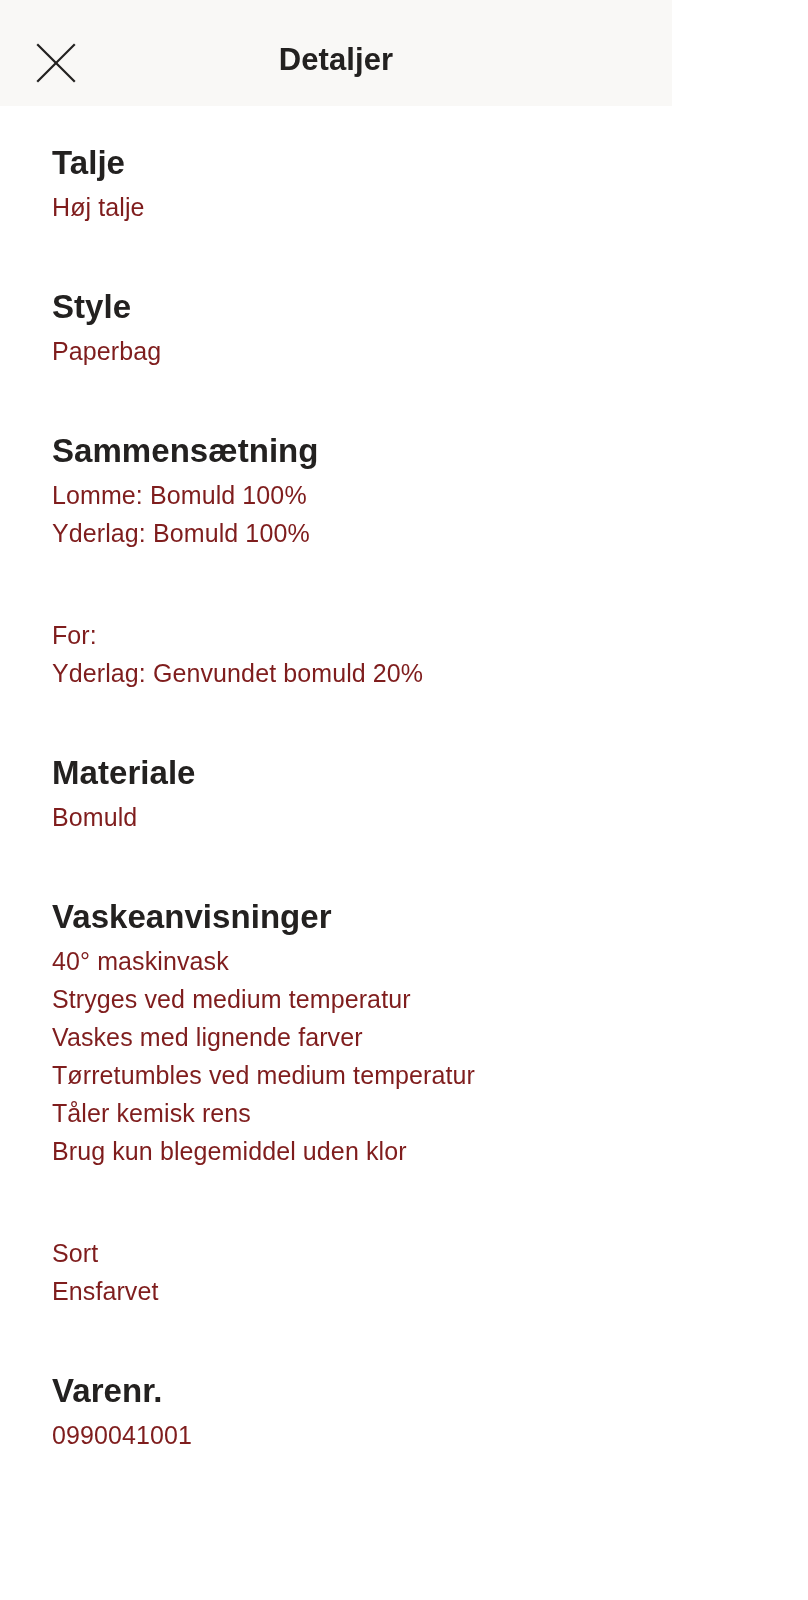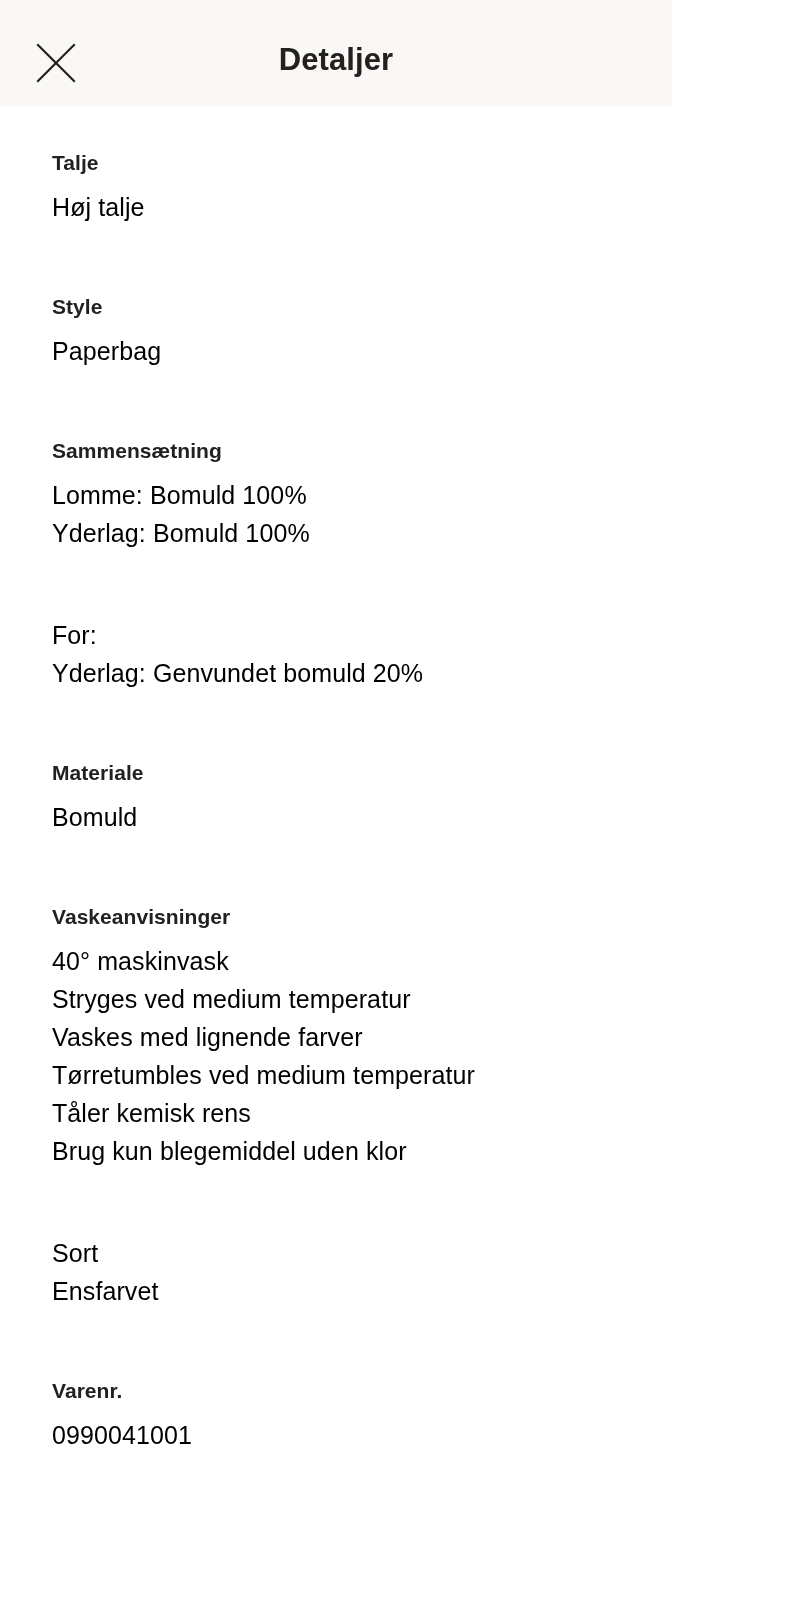--- a/index.html
+++ b/index.html
@@ -65,35 +65,35 @@
 
   .detail-section {
     margin-bottom: 64px;
   }
 
   .detail-section:last-child {
     margin-bottom: 8px;
   }
 
   .section-heading {
-    font-size: 21px;
+    font-size: 33px;
     line-height: 34px;
     font-weight: 700;
     letter-spacing: 0.05px;
     color: #232120;
     margin-bottom: 8px;
     white-space: nowrap;
   }
 
   .section-line {
     font-size: 25px;
     line-height: 38px;
     font-weight: 400;
     letter-spacing: 0.1px;
-    color: #000000;
+    color: #7f1d1d;
     white-space: nowrap;
   }
 </style>
 </head>
 <body>
 
 <div class="header">
   <button class="close-btn">
     <span>
       <svg width="40" height="40" viewBox="0 0 40 40" aria-hidden="true">

